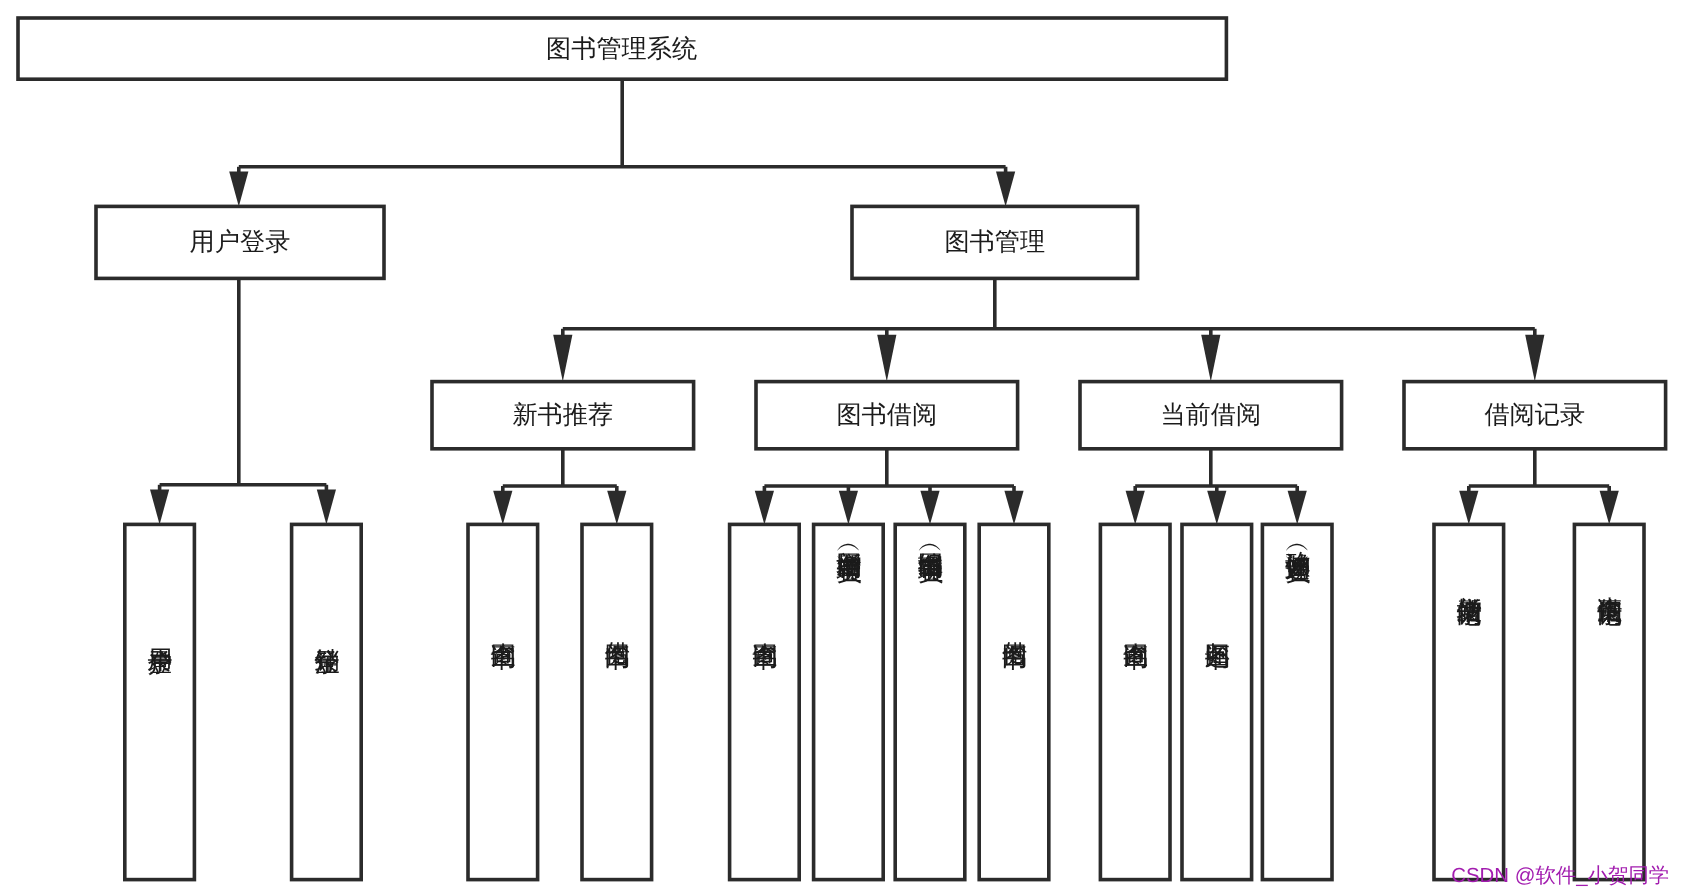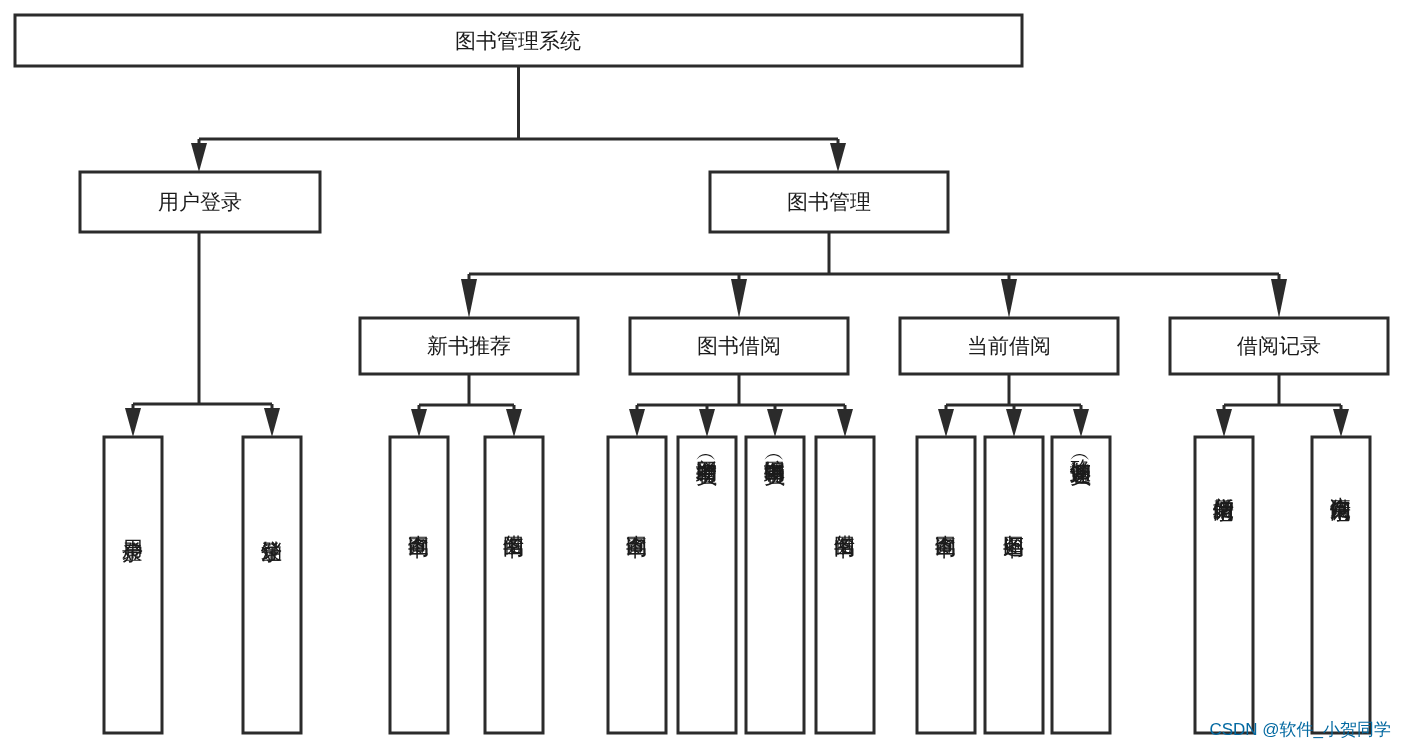--- a/index.html
+++ b/index.html
@@ -23,21 +23,21 @@
     font-size:21px;fill:#1b1b1b;
     writing-mode:vertical-rl;
     text-orientation:upright;
     letter-spacing:1px;
   }
   .watermark{
     position:absolute;
     right:14px;bottom:6px;
     font-family:"Liberation Sans","DejaVu Sans",sans-serif;
     font-size:17px;
-    color:#0369a1;
+    color:#a21caf;
     white-space:nowrap;
     pointer-events:none;
   }
 </style>
 </head>
 <body>
 
 <div id="diagram-root">
 
   <svg id="tree" viewBox="0 0 1405 747">

